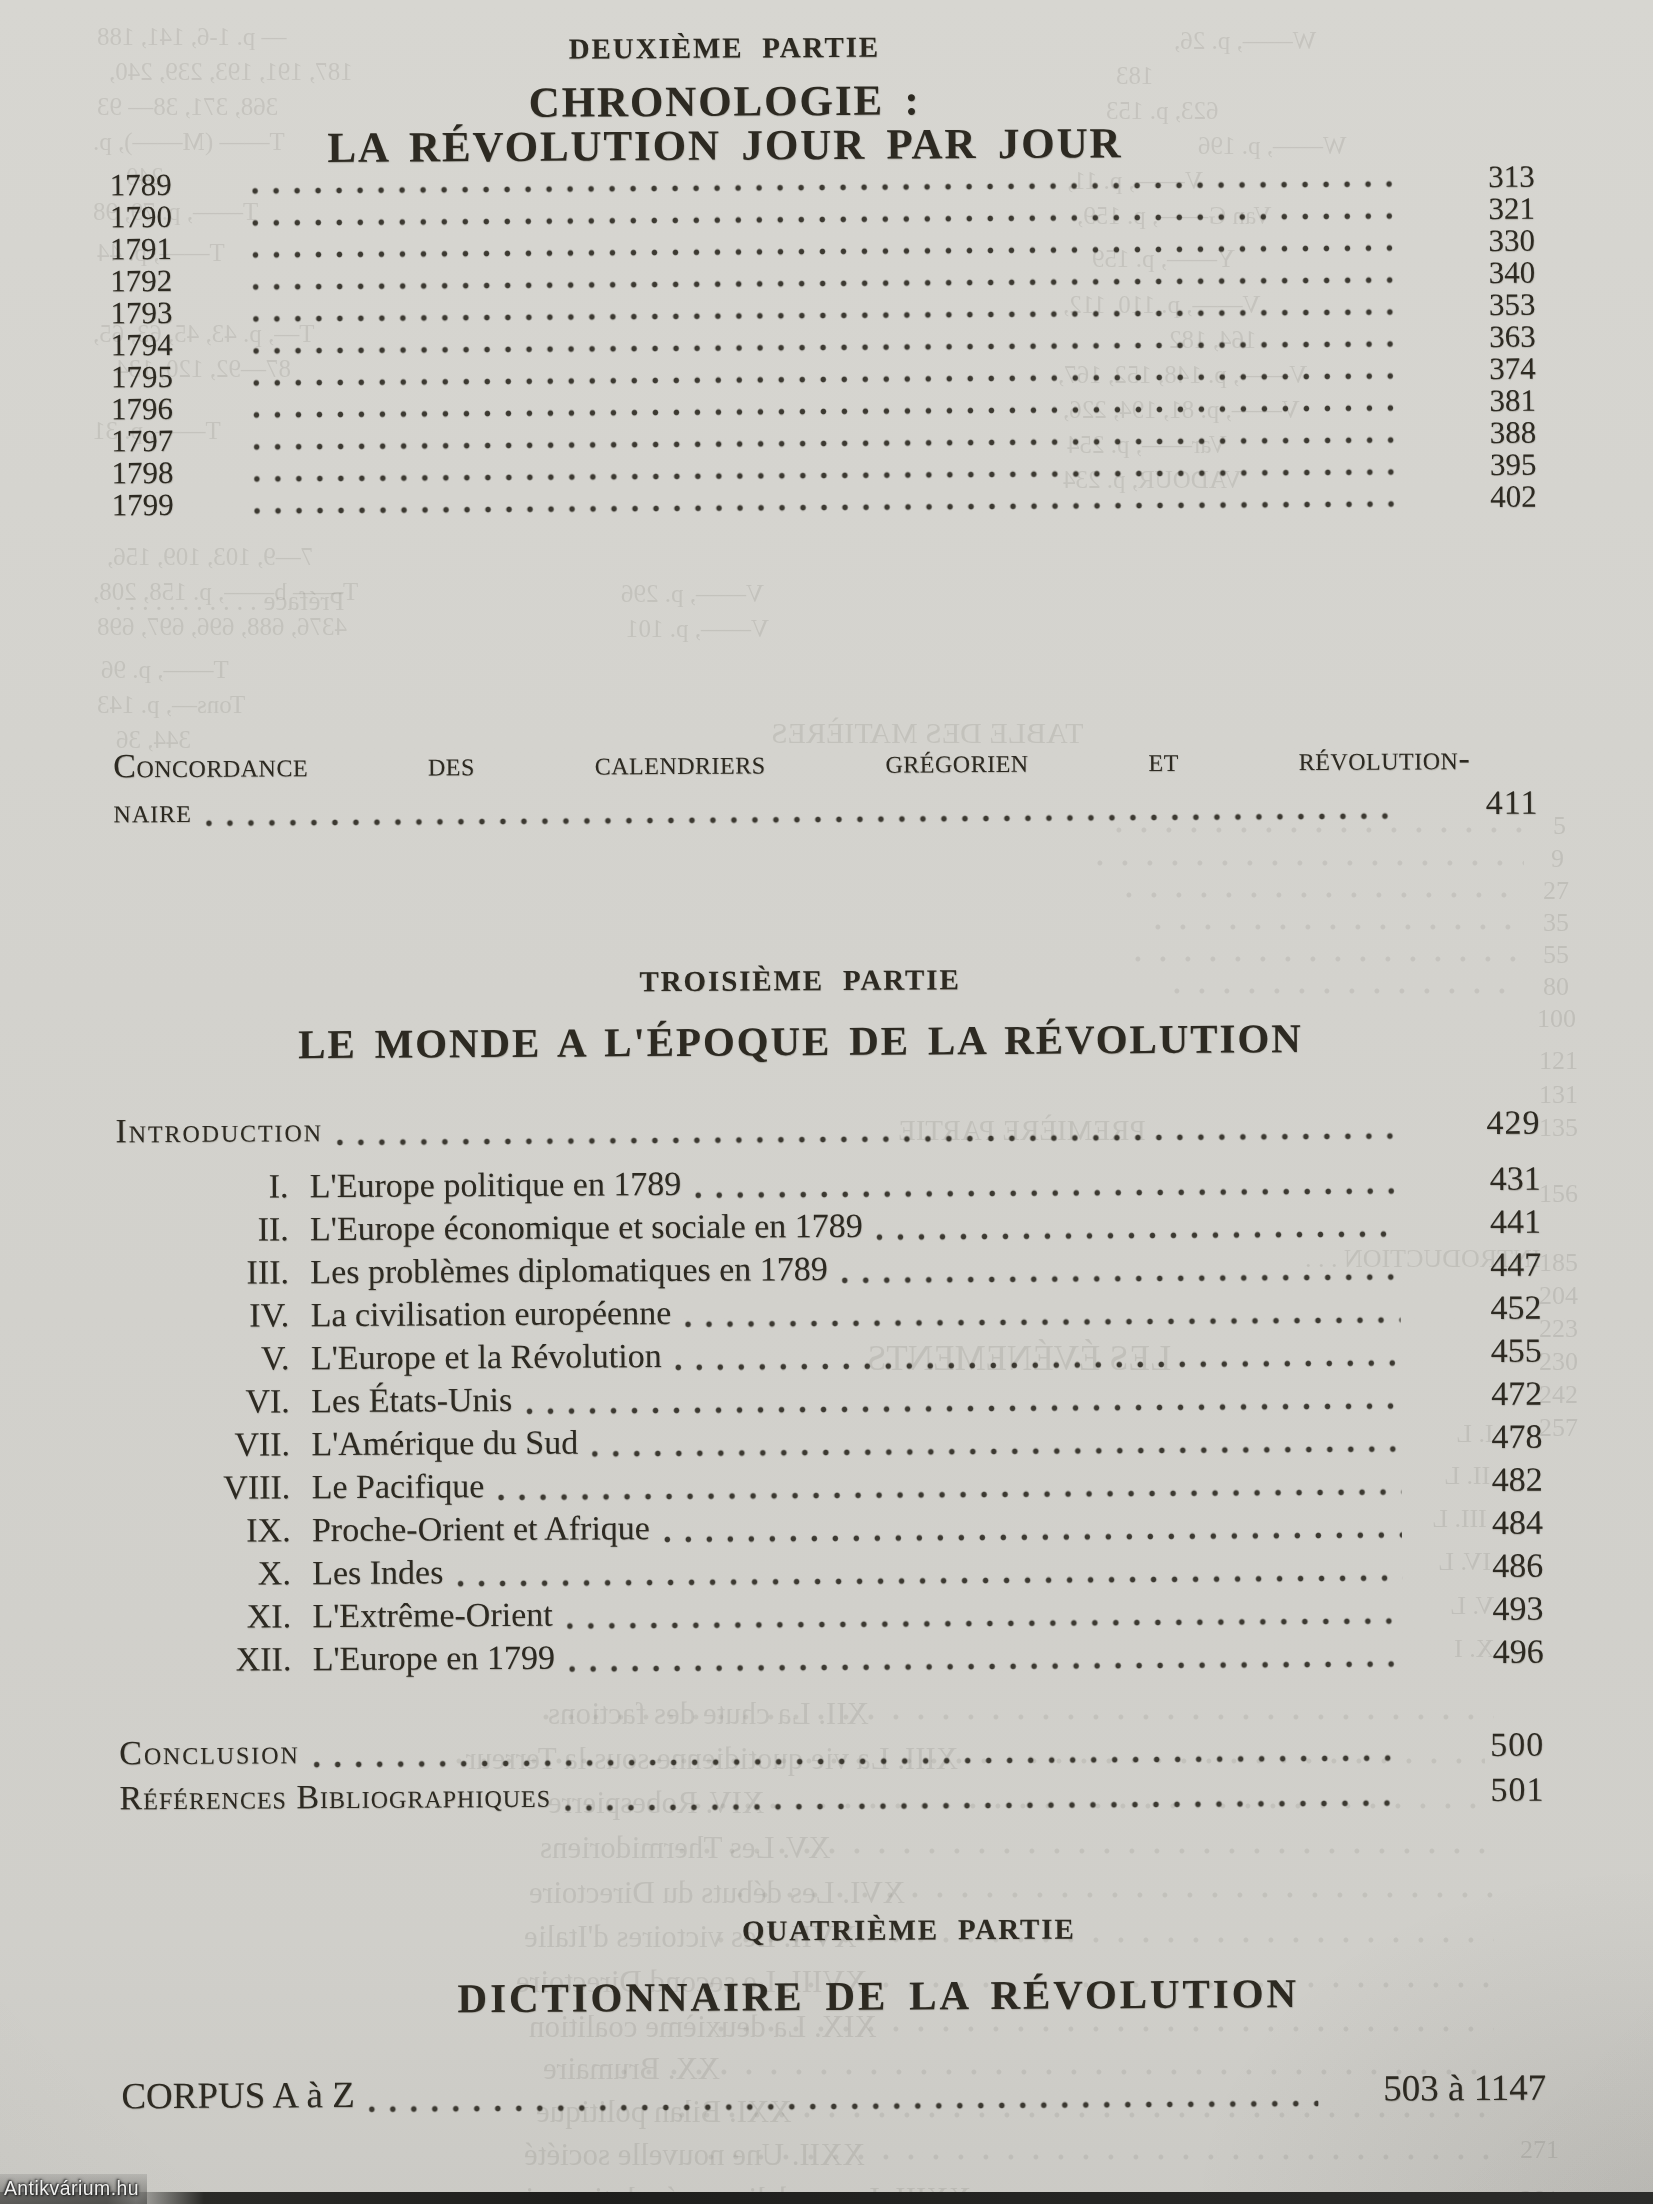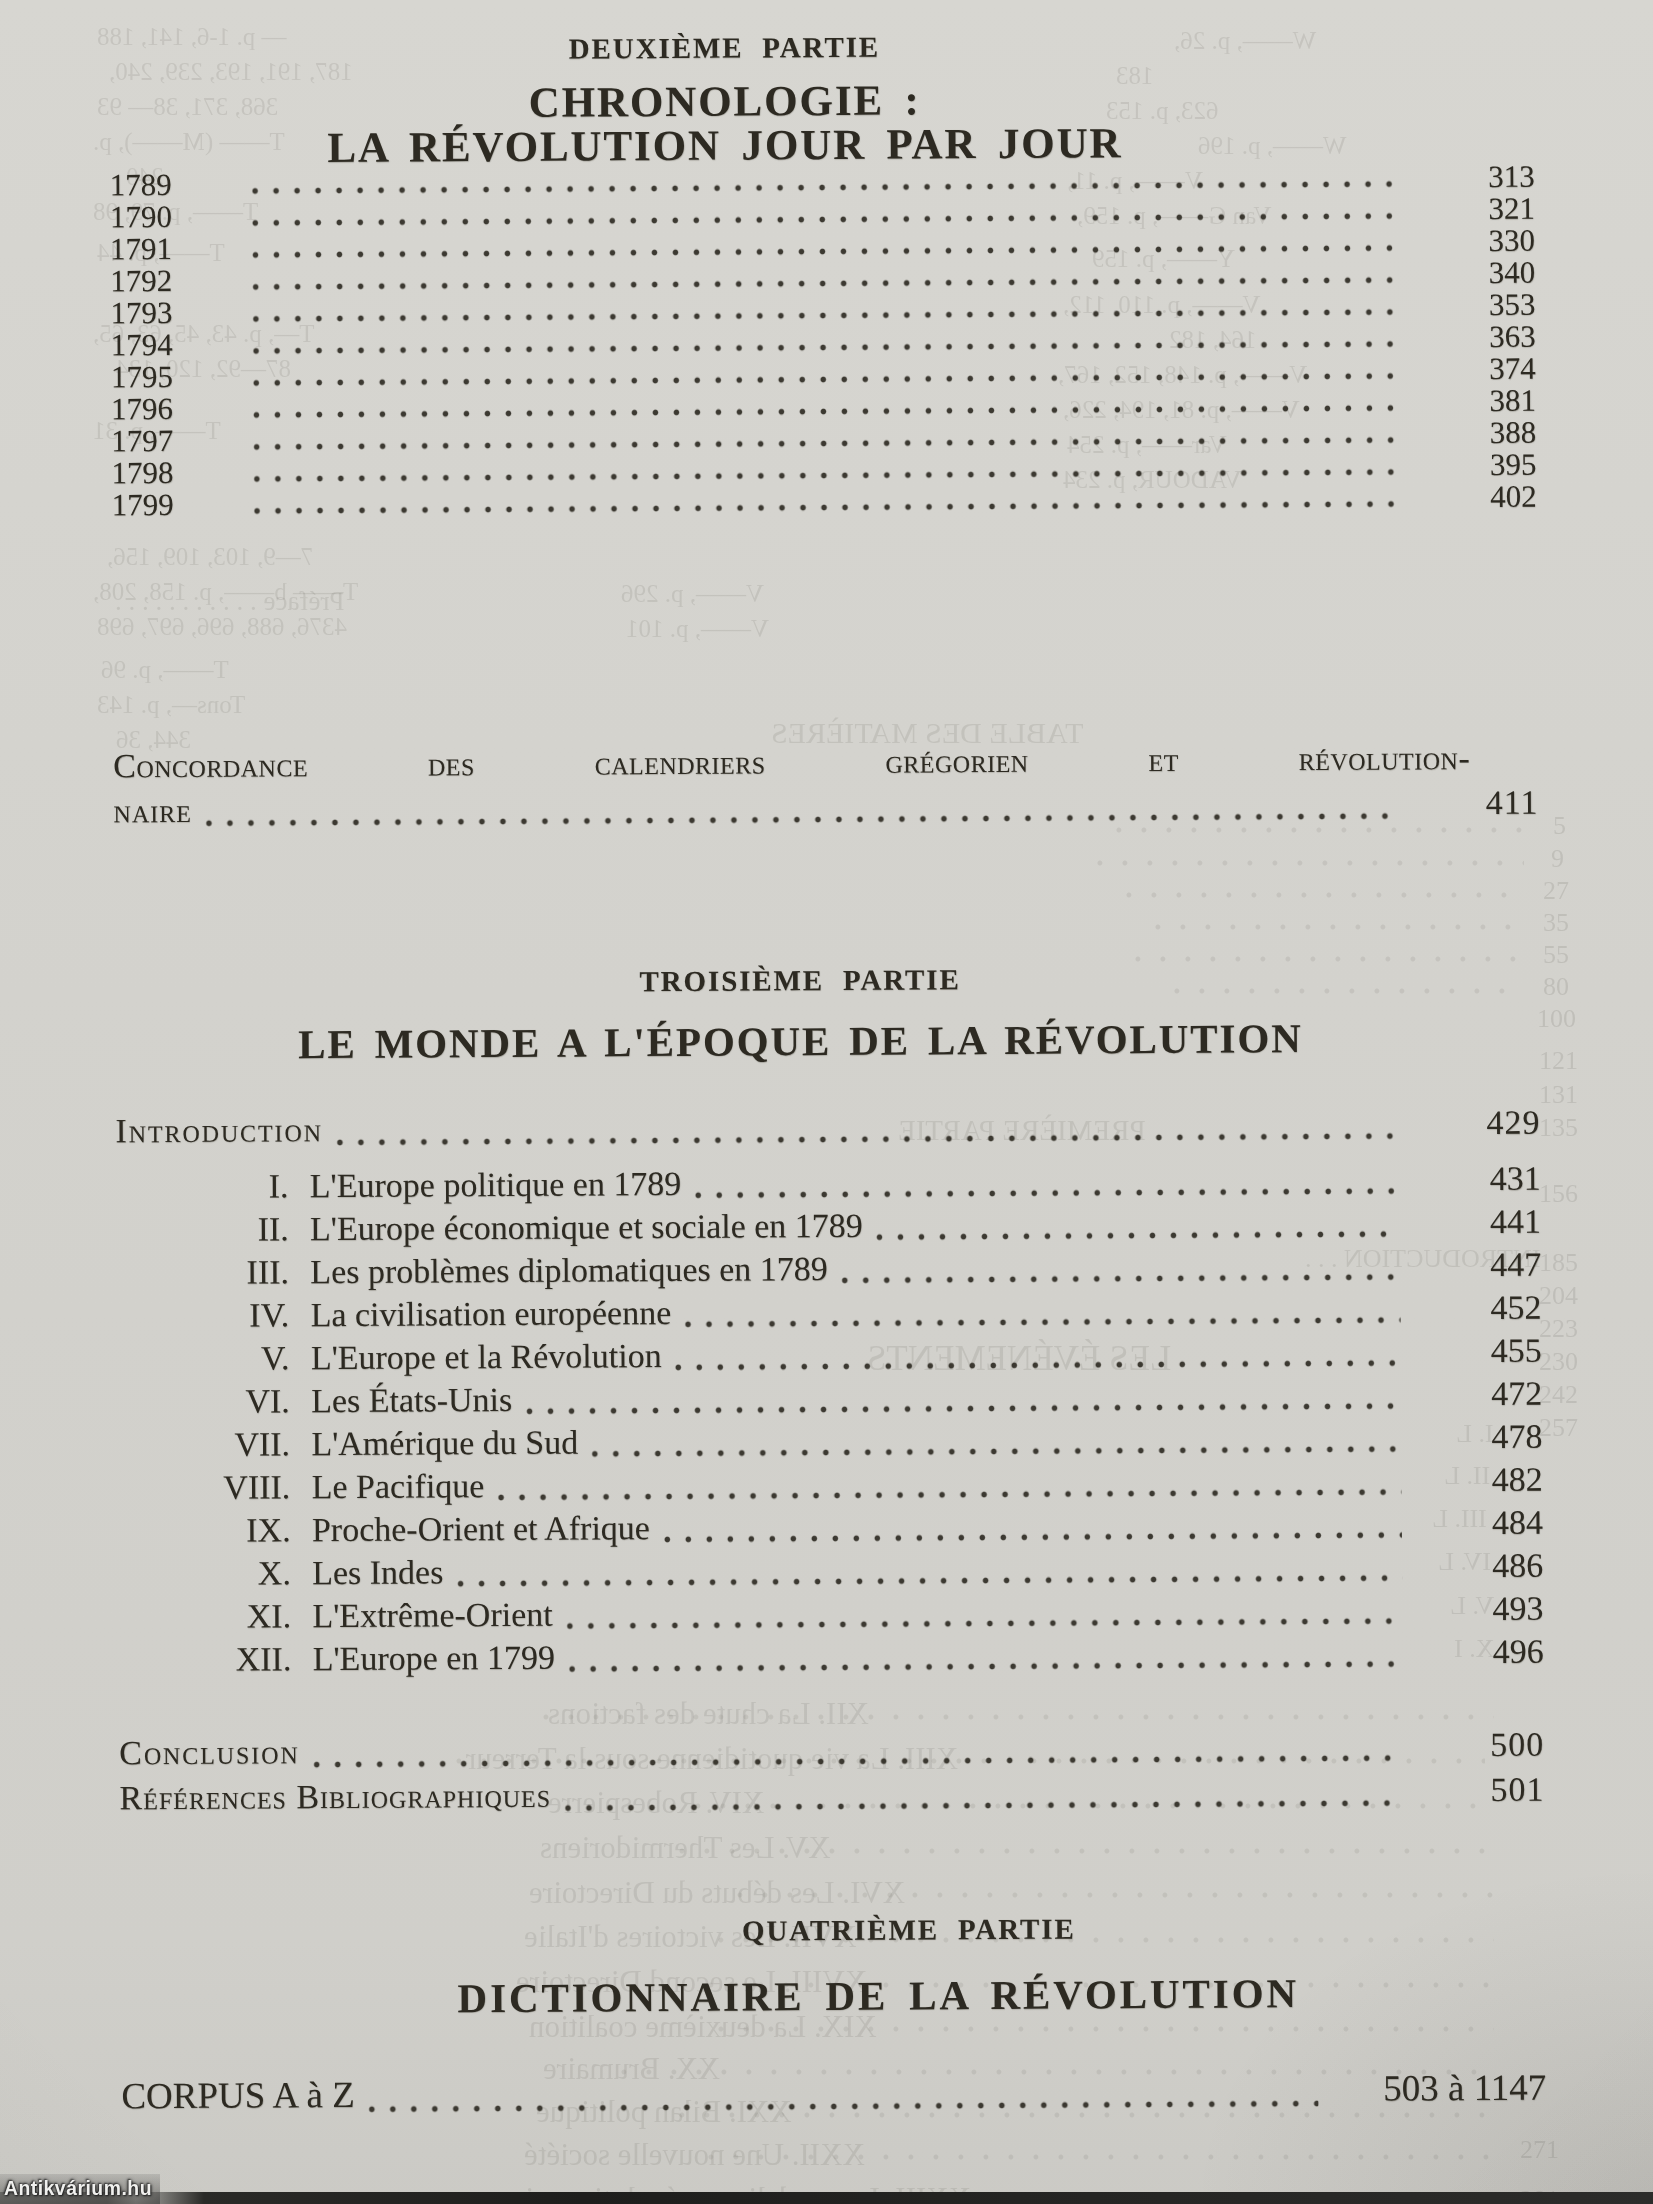--- a/index.html
+++ b/index.html
@@ -39,21 +39,21 @@
   .gdots{position:absolute;height:5.8px;opacity:0.11;
     background-image:radial-gradient(circle at 2.9px 2.9px,#514e46 1.9px,rgba(81,78,70,0) 2.9px);
     background-size:25px 5.8px;background-repeat:repeat-x;}
   .vignette{position:absolute;inset:0;pointer-events:none;
     background:
       radial-gradient(130% 120% at 50% 42%,rgba(0,0,0,0) 55%,rgba(60,58,52,0.09) 87%,rgba(50,48,44,0.16) 100%),
       radial-gradient(40% 22% at 100% 100%,rgba(40,38,34,0.10),rgba(0,0,0,0) 70%);}
   .bottom-edge{position:absolute;left:0;right:0;bottom:0;height:12.6px;
     background:linear-gradient(90deg,#878682 0px,#6e6d69 107px,#39383634 136px,#2a2a27 204px,#1e1e1c 582px,#262624 1164px,#2c2c2a 100%);}
   .watermark{position:absolute;left:0;bottom:0;padding:2.9px 7.8px 4.9px 3.9px;
-    font-family:"Liberation Sans","DejaVu Sans",sans-serif;font-weight:bold;font-size:19.4px;
+    font-family:"Liberation Sans","DejaVu Sans",sans-serif;font-weight:normal;font-size:19.4px;
     color:#f0f0ee;letter-spacing:0.5px;
     text-shadow:1px 1px 1.9px #1c1c1c,0 0 3.9px #333,-1px -1px 1.9px #2a2a2a;
     background:linear-gradient(0deg,rgba(52,52,50,0.55),rgba(90,90,88,0.18));border-radius:0;}
 </style>
 </head>
 <body>
 
 <div class="page">
 
   <div class="ghost-layer">

